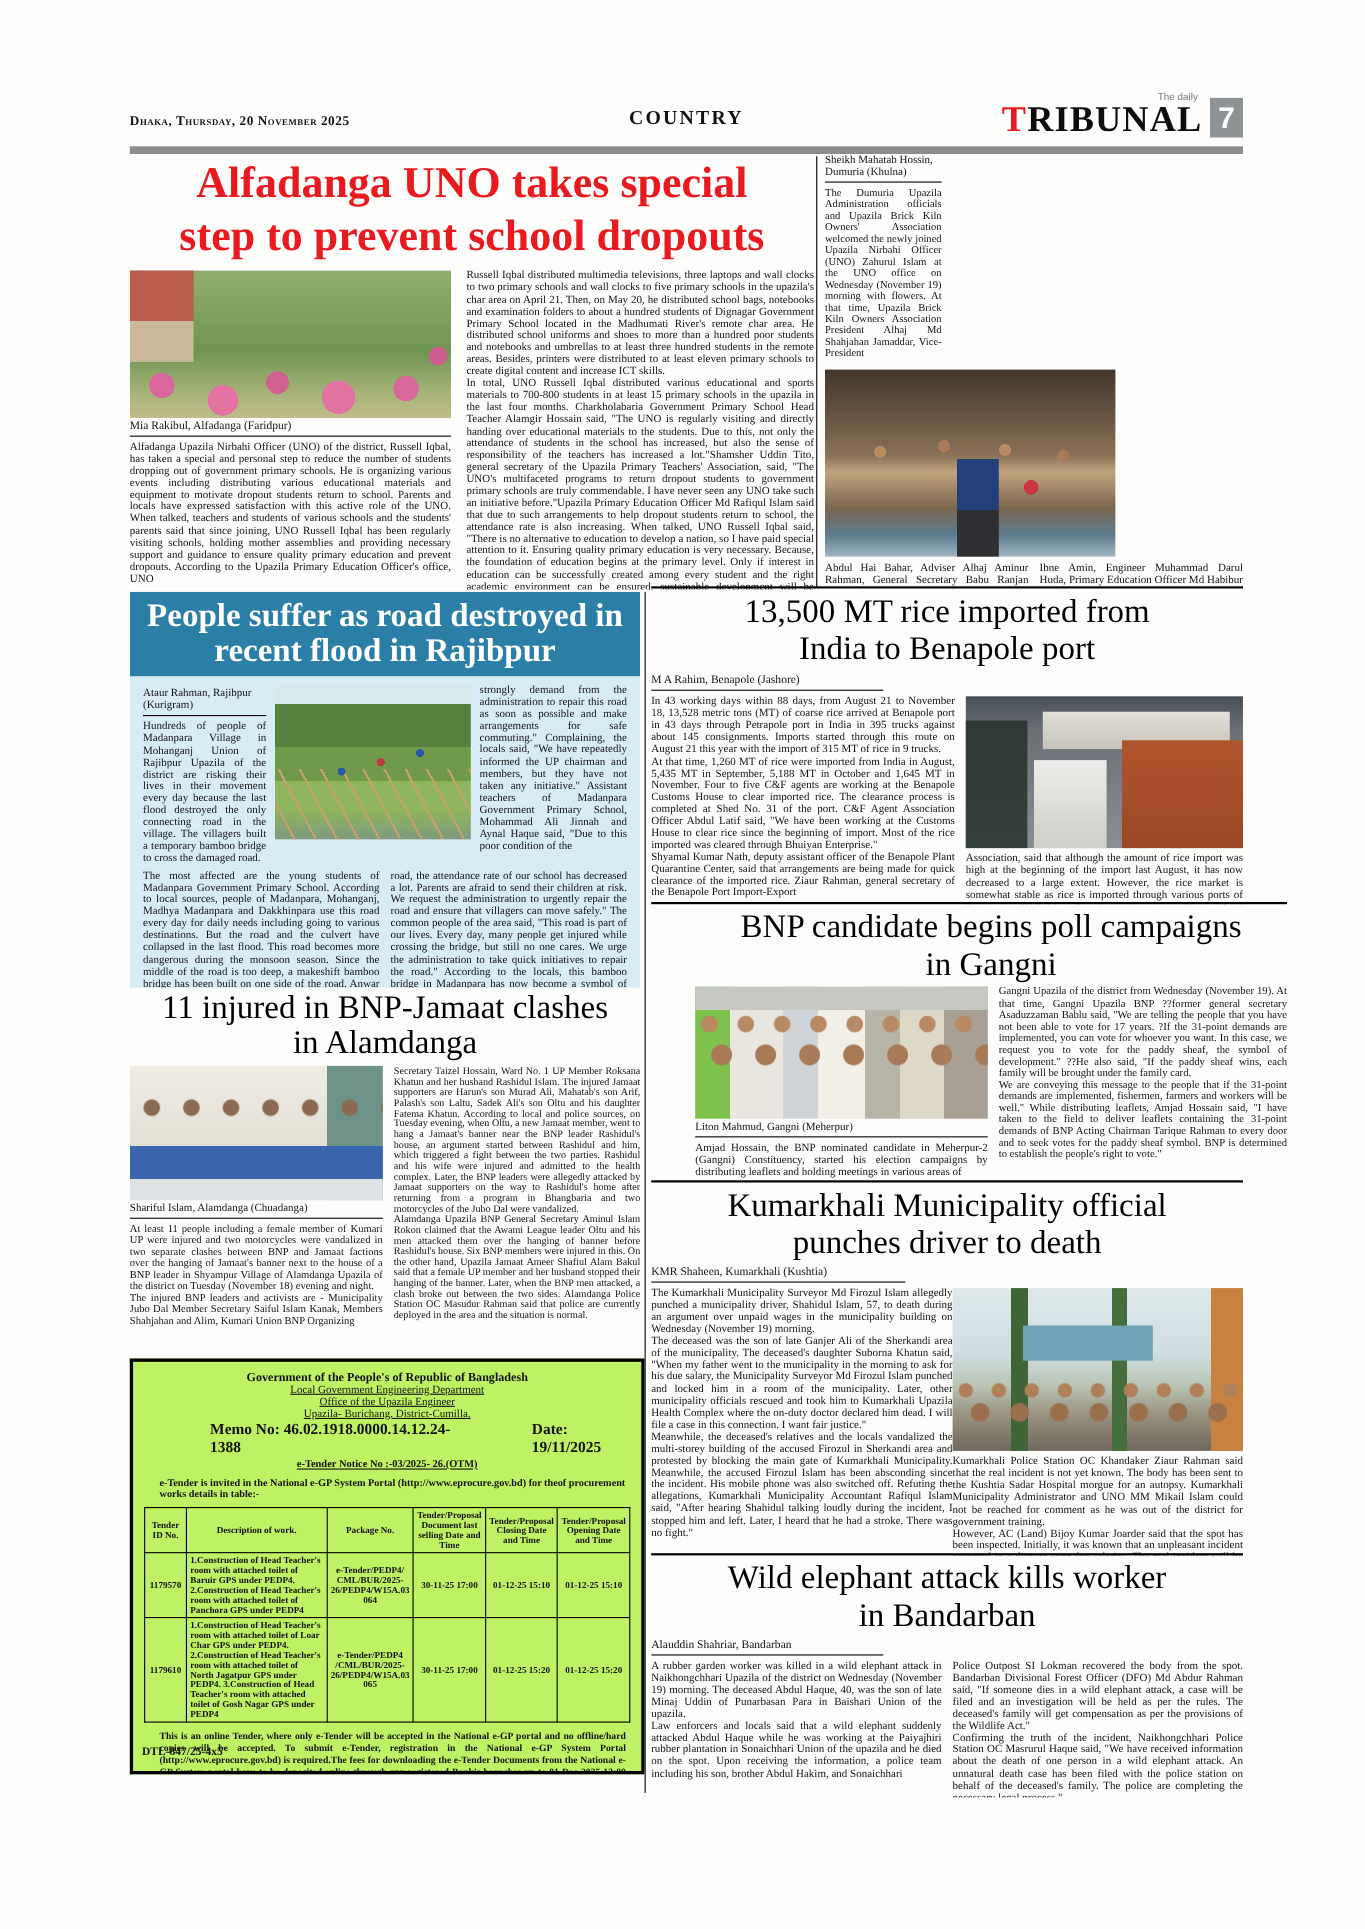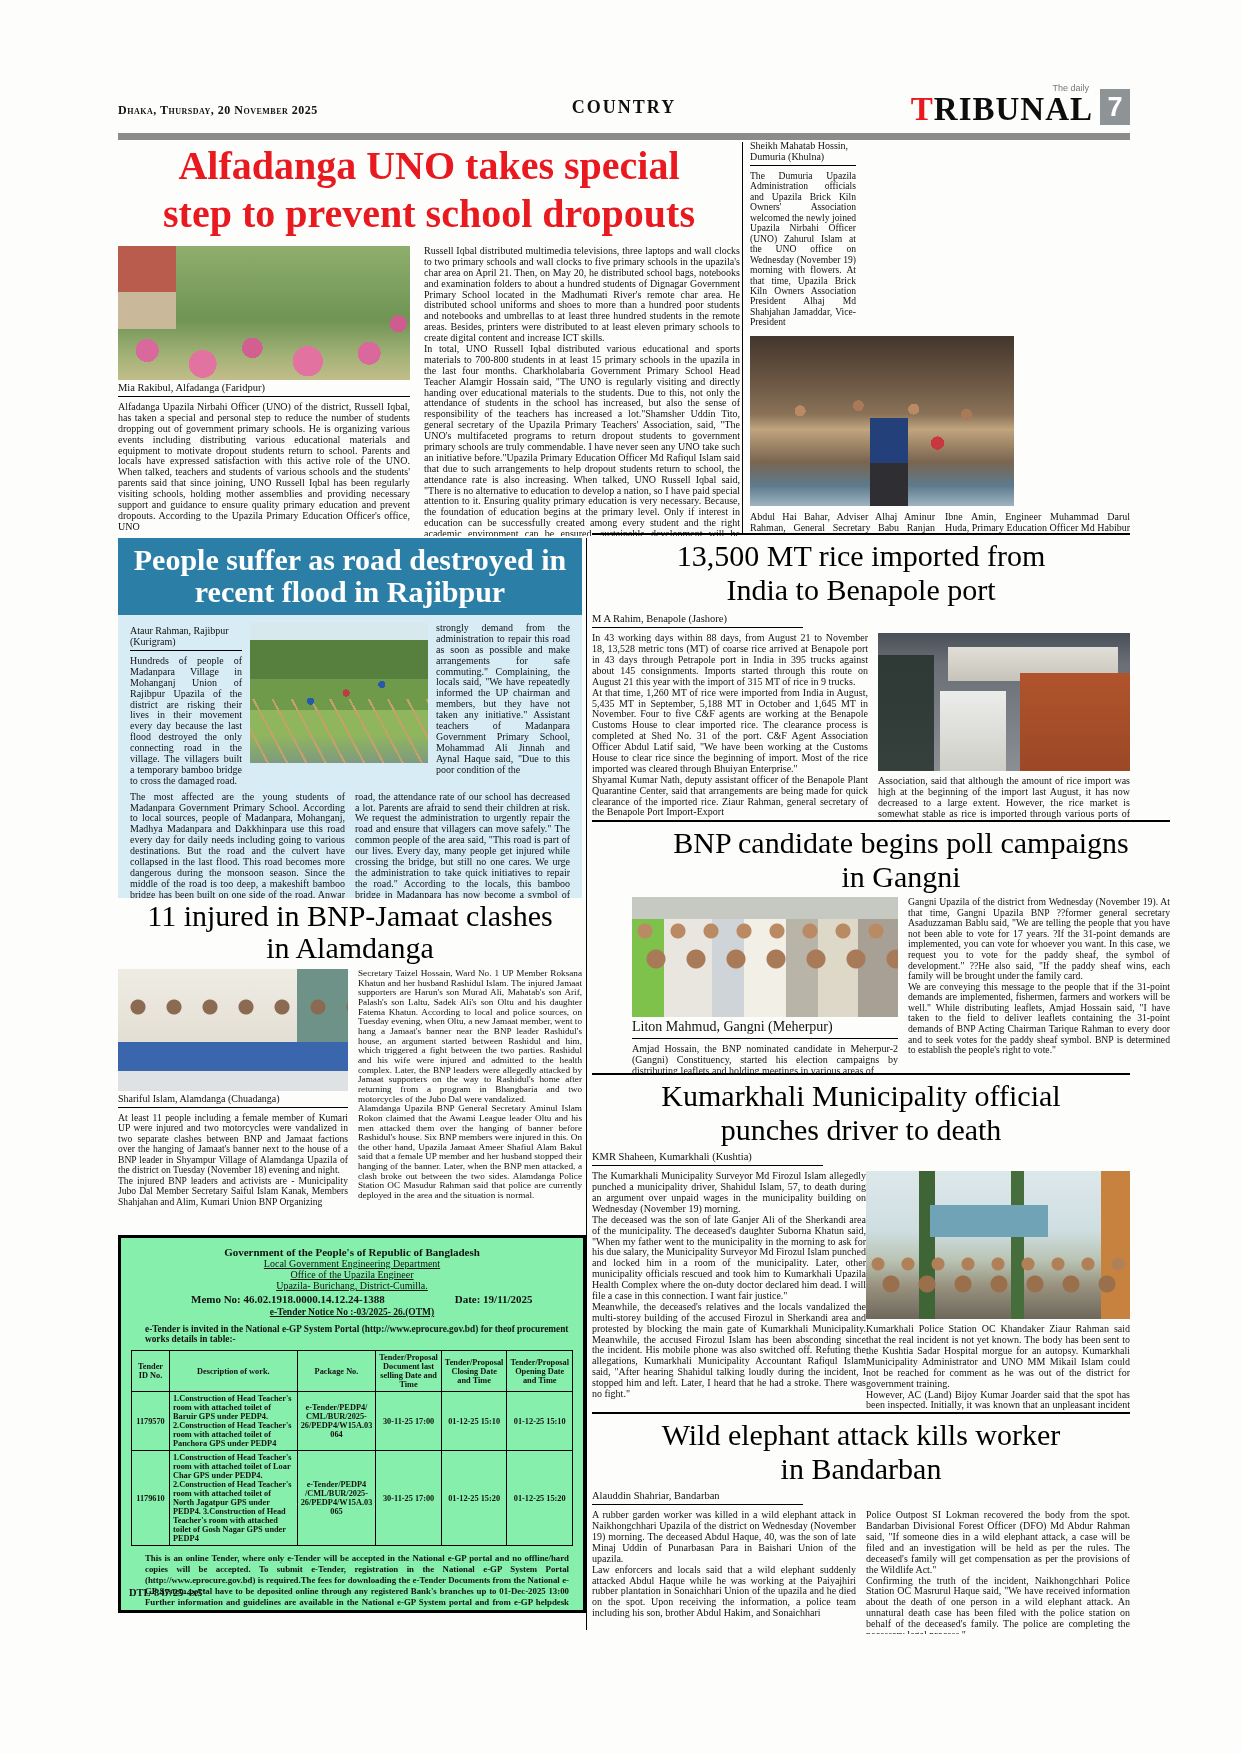--- a/index.html
+++ b/index.html
@@ -30,26 +30,26 @@
   
   .hl-alfadanga{font-size:40px;line-height:1.2;font-weight:bold;color:#e8191f;}
   
   .hl-dumuria{font-size:26px;line-height:1.3;}
   
   .banner{background:#2b7fa6;color:#fff;font-weight:bold;font-size:30px;line-height:1.05;text-align:center;padding:6px 4px 8px;}
   .rajibpur-body{background:#d8ecf6;padding:8px 12px 6px;}
   
   .hl-std{font-size:30px;line-height:1.12;margin:4px 0 5px;}
   
-  .tender{border:3px solid #000;background:#86efac;font-family:"Liberation Serif",serif;}
+  .tender{border:3px solid #000;background:#bef264;font-family:"Liberation Serif",serif;}
   .tender-inner{padding:8px 10px 6px;position:relative;height:352px;}
   .tc{text-align:center;font-weight:bold;}
   .t-gov{font-size:11px;}
   .t-sub{font-size:10px;font-weight:bold;text-decoration:underline;}
-  .t-memo-row{display:flex;font-size:11px;font-weight:bold;margin-top:2px;}
+  .t-memo-row{display:flex;font-size:14px;font-weight:bold;margin-top:2px;justify-content:space-between;}
   .t-memo{margin-left:60px;}
   .t-date{margin-left:70px;}
   .t-notice{font-size:9.5px;text-decoration:underline;margin-top:2px;}
   .t-invite{font-size:9.3px;margin:7px 0 6px 14px;font-weight:bold;}
   table.t{border-collapse:collapse;width:100%;font-size:8.3px;font-weight:bold;}
   table.t th,table.t td{border:1px solid #000;padding:2px 3px;vertical-align:middle;}
   table.t th{text-align:center;}
   td.c{text-align:center;}
   td.l{text-align:left;}
   .t-note{font-size:8.8px;font-weight:bold;text-align:justify;margin:7px 4px 0 14px;line-height:1.25;}
@@ -190,21 +190,21 @@
   </div>
 
   <div class="article toprule" style="left:592px;top:820px;width:538px;height:253px;padding-left:40px;">
     <h2 class="hl hl-std" style="margin-bottom:4px;">
       <span class="ln">BNP candidate begins poll campaigns</span>
       <span class="ln">in Gangni</span>
     </h2>
     <div class="cols" style="gap:10px;">
       <div style="width:266px;">
         <div class="photo ph-gangni"></div>
-        <div class="byline" style="font-size:14px;">Liton Mahmud, Gangni (Meherpur)</div>
+        <div class="byline" style="font-size:10px;">Liton Mahmud, Gangni (Meherpur)</div>
         <div class="bt">Amjad Hossain, the BNP nominated candidate in Meherpur-2 (Gangni) Constituency, started his election campaigns by distributing leaflets and holding meetings in various areas of</div>
       </div>
       <div class="bt" style="flex:1;font-size:9.7px;">Gangni Upazila of the district from Wednesday (November 19). At that time, Gangni Upazila BNP ??former general secretary Asaduzzaman Bablu said, "We are telling the people that you have not been able to vote for 17 years. ?If the 31-point demands are implemented, you can vote for whoever you want. In this case, we request you to vote for the paddy sheaf, the symbol of development." ??He also said, "If the paddy sheaf wins, each family will be brought under the family card.
 We are conveying this message to the people that if the 31-point demands are implemented, fishermen, farmers and workers will be well." While distributing leaflets, Amjad Hossain said, "I have taken to the field to deliver leaflets containing the 31-point demands of BNP Acting Chairman Tarique Rahman to every door and to seek votes for the paddy sheaf symbol. BNP is determined to establish the people's right to vote."</div>
     </div>
   </div>
 
   <div class="article" style="left:118px;top:900px;width:464px;height:333px;">
     <h2 class="hl hl-std" style="margin:0 0 6px;line-height:1.05;">
       <span class="ln">11 injured in BNP-Jamaat clashes</span>

